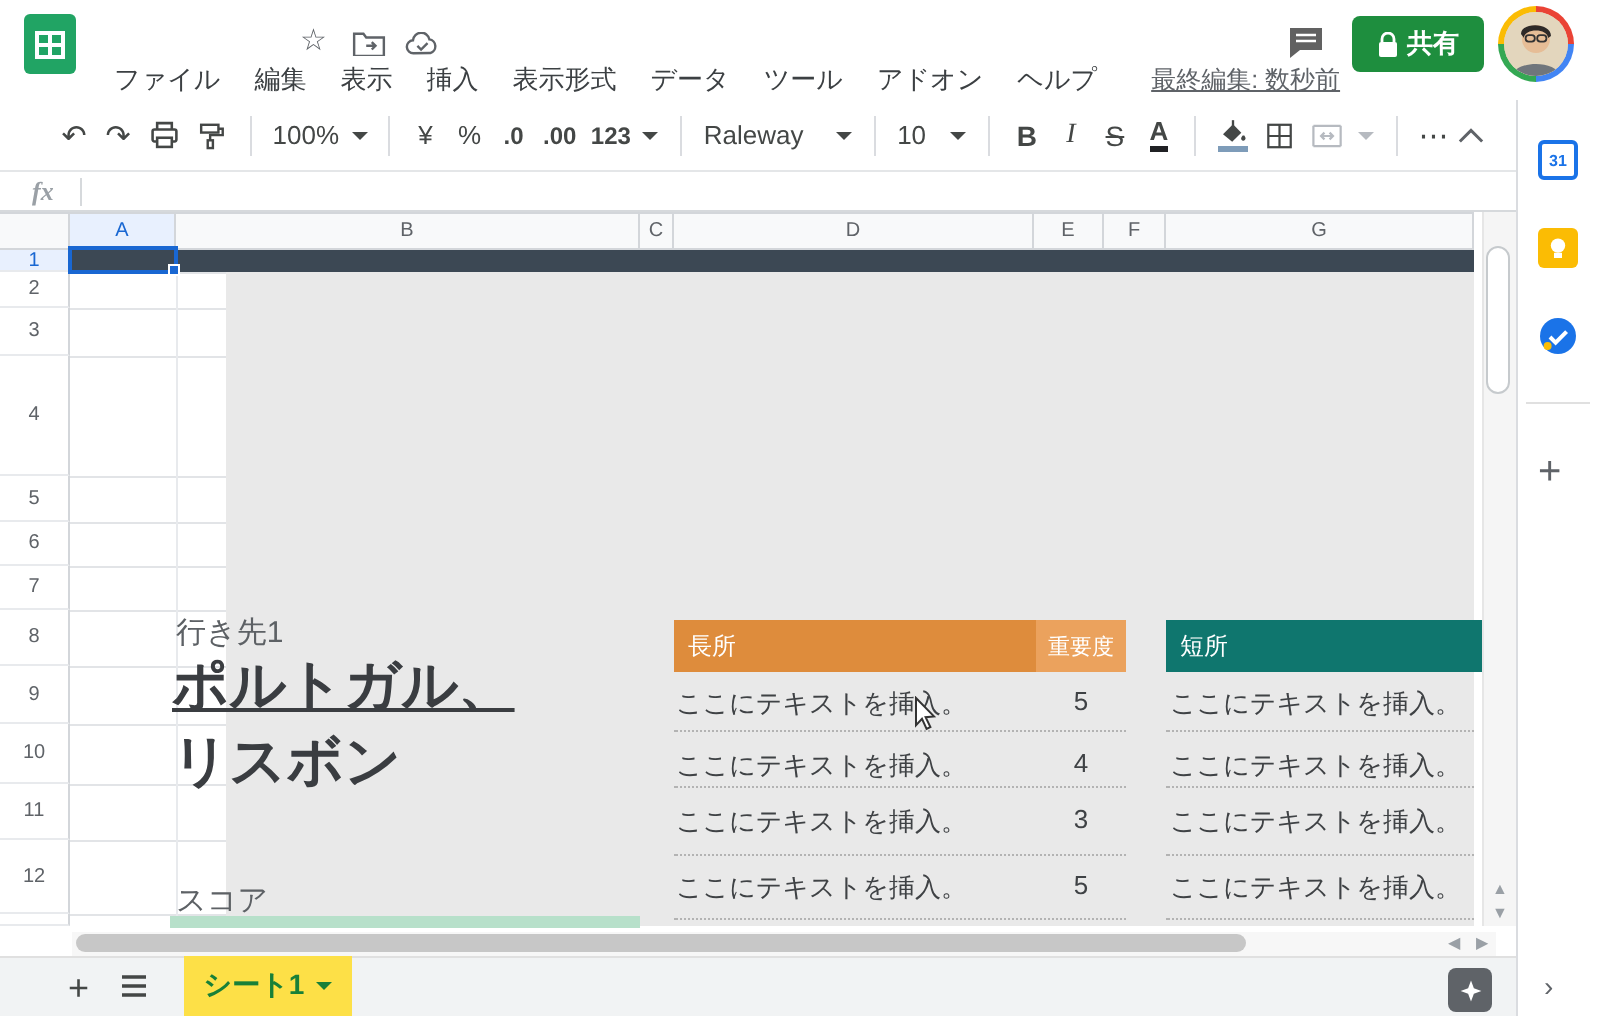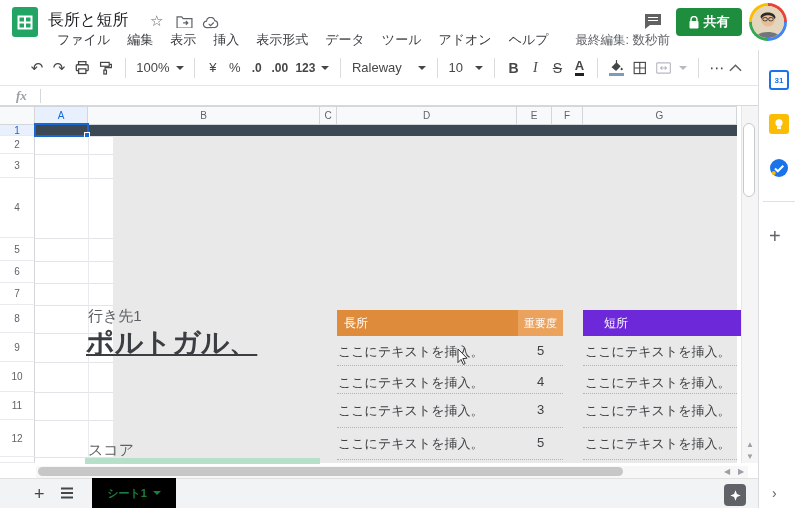--- a/index.html
+++ b/index.html
@@ -6,21 +6,21 @@
   html,body { width:800px; height:508px; }
   body { font-family:"Liberation Sans", sans-serif; background:#fff; overflow:hidden; }
   #app { position:relative; width:800px; height:508px; background:#fff; overflow:hidden; }
   .abs { position:absolute; }
 
   
   .doc-title { position:absolute; left:48px; top:10px; font-size:16px; color:#202124; }
   .title-icon { position:absolute; top:13px; color:#5f6368; font-size:15px; line-height:15px; }
   .menubar { position:absolute; left:57px; top:31px; display:flex; gap:17px; font-size:13px; color:#3c4043; align-items:center; }
   .menubar span { cursor:default; }
-  .last-edit { color:#5f6368; font-size:12.5px; margin-left:10px; }
+  .last-edit { color:#5f6368; text-decoration:underline; font-size:12.5px; margin-left:10px; }
   .share-btn { position:absolute; left:676px; top:8px; width:66px; height:28px; background:#1e8e3e; border-radius:4px; display:flex; align-items:center; justify-content:center; gap:5px; color:#fff; font-size:13px; font-weight:bold; }
   .avatar { position:absolute; left:749px; top:3px; width:38px; height:38px; border-radius:50%; background:conic-gradient(#ea4335 0 25%,#4285f4 25% 50%,#34a853 50% 75%,#fbbc04 75% 100%); display:flex; align-items:center; justify-content:center; }
   .avatar-inner { width:32px; height:32px; border-radius:50%; overflow:hidden; background:#e7d7c0; }
 
   
   .toolbar { position:absolute; left:0; top:50px; width:758px; height:36px; border-bottom:1px solid #e4e6e8; display:flex; align-items:center; padding-left:26px; }
   .tbtn { height:24px; min-width:22px; display:flex; align-items:center; justify-content:center; color:#444746; font-size:13px; padding:0 4px; border-radius:2px; }
   .tdiv { width:1px; height:20px; background:#dadce0; margin:0 7px; }
   .caret { width:0; height:0; border-left:4px solid transparent; border-right:4px solid transparent; border-top:4px solid #444746; margin-left:6px; }
   .caret.dis { border-top-color:#b6bac0; }
@@ -62,21 +62,21 @@
 
   
   .vtrack { position:absolute; left:741px; top:106px; width:17px; height:357px; background:#f5f5f5; border-left:1px solid #e6e6e6; }
   .vthumb { position:absolute; left:743px; top:123px; width:12px; height:74px; background:#fff; border:1px solid #c6cacd; border-radius:7px; }
   .sbarrow { position:absolute; font-size:8px; color:#9aa0a6; line-height:8px; }
   .htrack { position:absolute; left:36px; top:466px; width:712px; height:12px; background:#f7f7f7; }
   .hthumb { position:absolute; left:38px; top:467px; width:585px; height:9px; background:#c7c7c7; border-radius:5px; }
 
   
   .tabbar { position:absolute; left:0; top:478px; width:758px; height:30px; background:#f1f3f4; border-top:1px solid #e0e0e0; }
-  .tab-active { position:absolute; left:92px; top:478px; width:84px; height:30px; background:#000000; display:flex; align-items:center; justify-content:center; gap:6px; color:#188038; font-size:11px; font-weight:bold; }
+  .tab-active { position:absolute; left:92px; top:478px; width:84px; height:30px; background:#fde047; display:flex; align-items:center; justify-content:center; gap:6px; color:#188038; font-size:14px; font-weight:bold; }
   .tabcaret { width:0; height:0; border-left:4px solid transparent; border-right:4px solid transparent; border-top:4px solid #188038; }
   .tb-icon { position:absolute; top:484px; color:#444746; display:flex; align-items:center; justify-content:center; }
   .explore-badge { position:absolute; left:724px; top:484px; width:22px; height:22px; background:#5f6368; border-radius:4px; display:flex; align-items:center; justify-content:center; }
 
   
   .sidepanel { position:absolute; left:758px; top:50px; width:42px; height:458px; background:#fff; border-left:1px solid #dadce0; }
   .sp-icon { position:absolute; left:769px; width:20px; height:20px; }
   .cal-icon { background:#fff; border:2px solid #1a73e8; border-radius:3px; display:flex; align-items:center; justify-content:center; font-size:8px; font-weight:bold; color:#1a73e8; }
   .sp-div { position:absolute; left:763px; top:201px; width:32px; height:1px; background:#e0e0e0; }
   .sp-plus { position:absolute; left:769px; top:226px; font-size:20px; color:#5f6368; line-height:20px; }
@@ -87,21 +87,20 @@
 
 <div id="app">
 
   <div class="abs" style="left:12px;top:7px;width:26px;height:30px;">
     <svg width="26" height="30" viewBox="0 0 26 30">
         <rect width="26" height="30" rx="3" fill="#21a464"></rect>
         <path d="M6.5 9.5h13v12h-13z" fill="none" stroke="#fff" stroke-width="2"></path>
         <path d="M6.5 15.5h13M13 9.5v12" stroke="#fff" stroke-width="2"></path>
       </svg>
   </div>
-  <div class="doc-title">長所と短所</div>
   <div class="title-icon" style="left:150px;">☆</div>
   <div class="title-icon" style="left:176px;top:15px;">
     <svg width="17" height="13" viewBox="0 0 18 14" fill="none" stroke="#5f6368" stroke-width="1.3">
         <path d="M1 2h5l1.5 2H17v10H1z"></path>
         <path d="M7.5 8.5h5M10.5 6.5l2 2-2 2"></path>
       </svg>
   </div>
   <div class="title-icon" style="left:202px;top:16px;">
     <svg width="18" height="12" viewBox="0 0 18 13" fill="none" stroke="#5f6368" stroke-width="1.3">
         <path d="M4.5 11.5a3.5 3.5 0 0 1-.4-7A4.5 4.5 0 0 1 13 4a3.8 3.8 0 0 1 .5 7.4z"></path>
@@ -272,26 +271,27 @@
   <div class="gline" style="top:420px;"></div>
   <div class="gline" style="top:457px;"></div>
   <div class="abs" style="left:88px;top:136px;width:1px;height:327px;background:#e8eaed;"></div>
 
   <div class="band"></div>
   <div class="a1sel"></div>
   <div class="a1handle"></div>
 
   <div class="small-label" style="left:88px;top:307px;">行き先1</div>
   <div class="dest-name" style="top:324px;text-decoration:underline;">ポルトガル、</div>
+  <div class="dest-name" style="top:362px;">リスボン</div>
   <div class="small-label" style="left:88px;top:441px;">スコア</div>
   <div class="score-bar"></div>
 
   <div class="th-cell" style="left:337px;width:181px;background:#de8c3c;padding-left:7px;">長所</div>
   <div class="th-cell" style="left:518px;width:45px;background:#eba25d;justify-content:center;font-size:11px;">重要度</div>
-  <div class="th-cell" style="left:583px;width:172px;background:#6d28d9;padding-left:21px;">短所</div>
+  <div class="th-cell" style="left:583px;width:172px;background:#0f766e;padding-left:7px;">短所</div>
 
   <div class="td-text" style="left:338px;top:343px;width:176px;">ここにテキストを挿入。</div>
   <div class="td-num" style="left:518px;top:343px;">5</div>
   <div class="td-text" style="left:585px;top:343px;width:150px;">ここにテキストを挿入。</div>
   <div class="dotline" style="left:337px;top:365px;width:226px;"></div>
   <div class="dotline" style="left:583px;top:365px;width:154px;"></div>
 
   <div class="td-text" style="left:338px;top:374px;width:176px;">ここにテキストを挿入。</div>
   <div class="td-num" style="left:518px;top:374px;">4</div>
   <div class="td-text" style="left:585px;top:374px;width:150px;">ここにテキストを挿入。</div>

